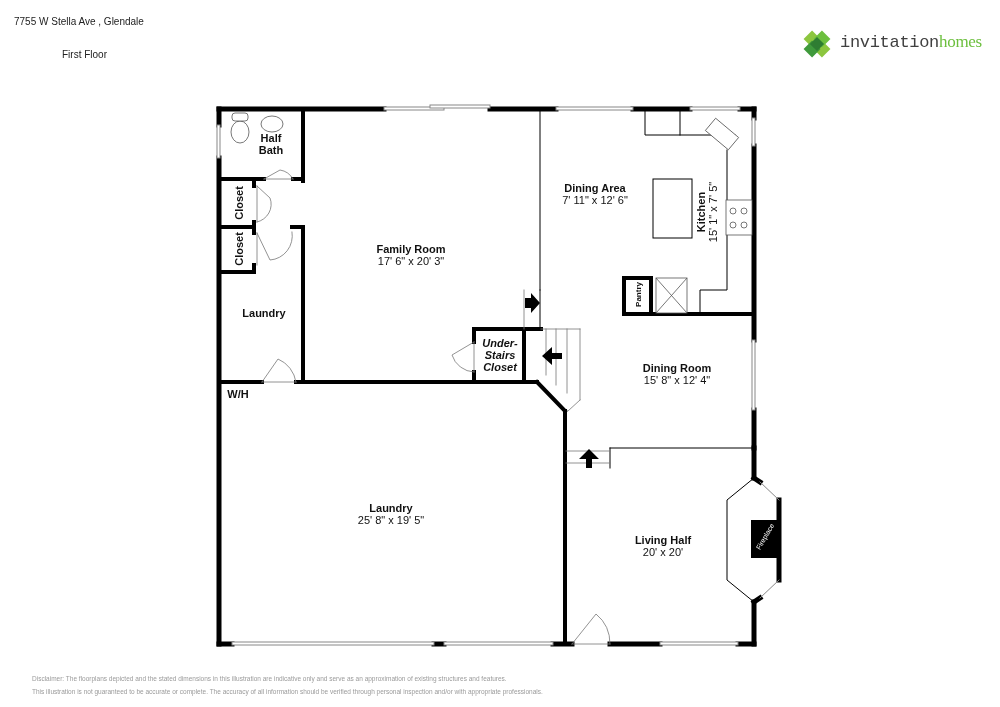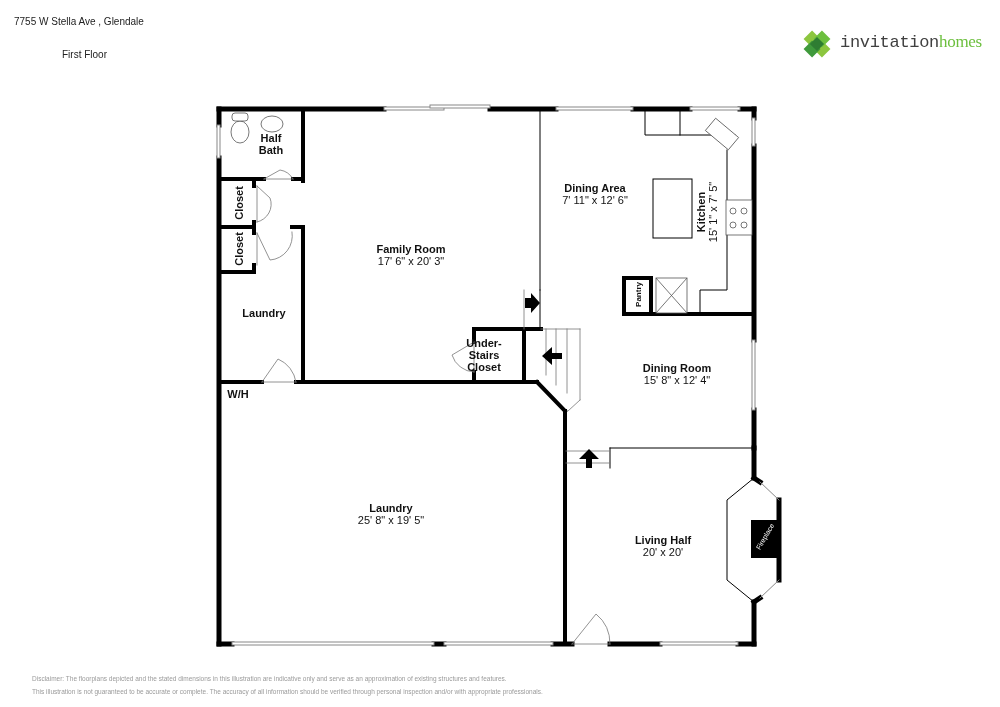--- a/index.html
+++ b/index.html
@@ -192,21 +192,21 @@
 </div>
 <div class="lbl" style="left:595px; top:182px;">
   <span class="nm">Dining Area</span>
   <span class="dm">7' 11" x 12' 6"</span>
 </div>
 <div style="position:absolute; left:658px; top:199px; width:100px; height:26px; transform:rotate(-90deg); text-align:center; font-size:11px; line-height:12px;">
   <span style="display:block; font-weight:bold;">Kitchen</span>
   <span style="display:block;">15' 1" x 7' 5"</span>
 </div>
 <div style="position:absolute; left:616px; top:290px; width:44px; text-align:center; font-size:8px; font-weight:bold; transform:rotate(-90deg);">Pantry</div>
-<div class="lbl" style="left:484px; top:337px;">
+<div class="lbl" style="left:500px; top:337px;font-style:italic;">
   <span class="nm">Under-</span>
   <span class="nm">Stairs</span>
   <span class="nm">Closet</span>
 </div>
 <div class="lbl" style="left:677px; top:362px;">
   <span class="nm">Dining Room</span>
   <span class="dm">15' 8" x 12' 4"</span>
 </div>
 <div class="lbl" style="left:391px; top:502px;">
   <span class="nm">Laundry</span>

